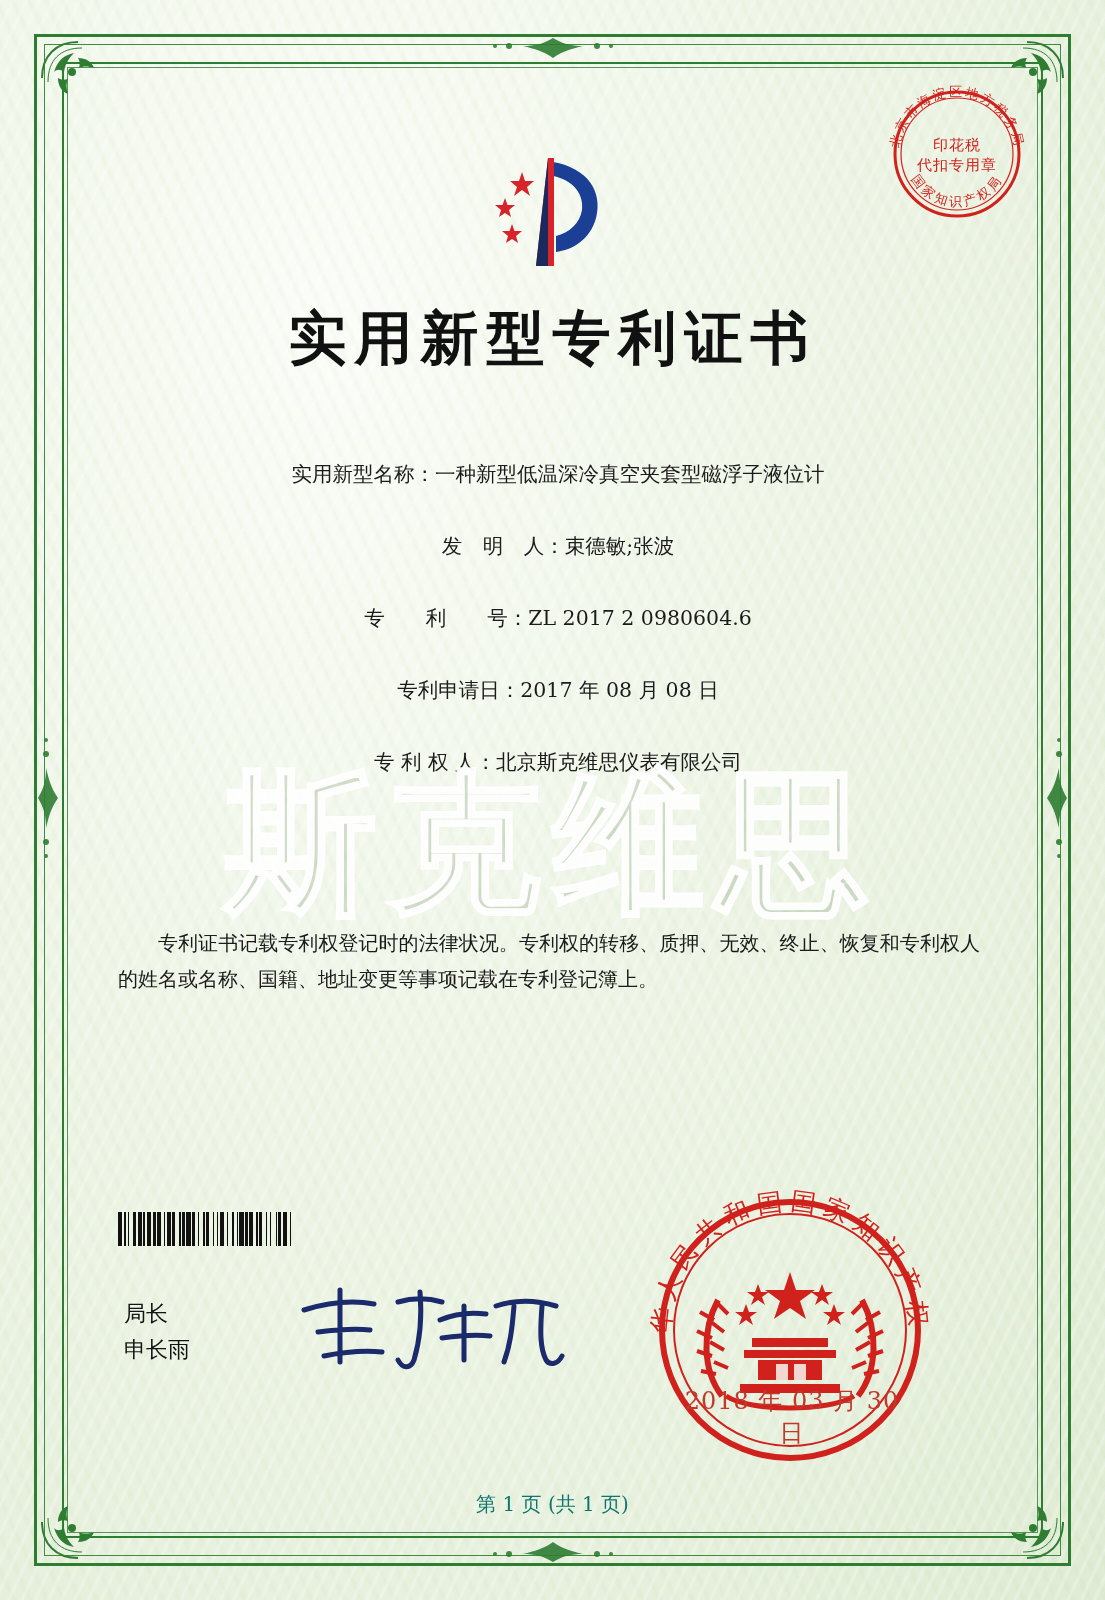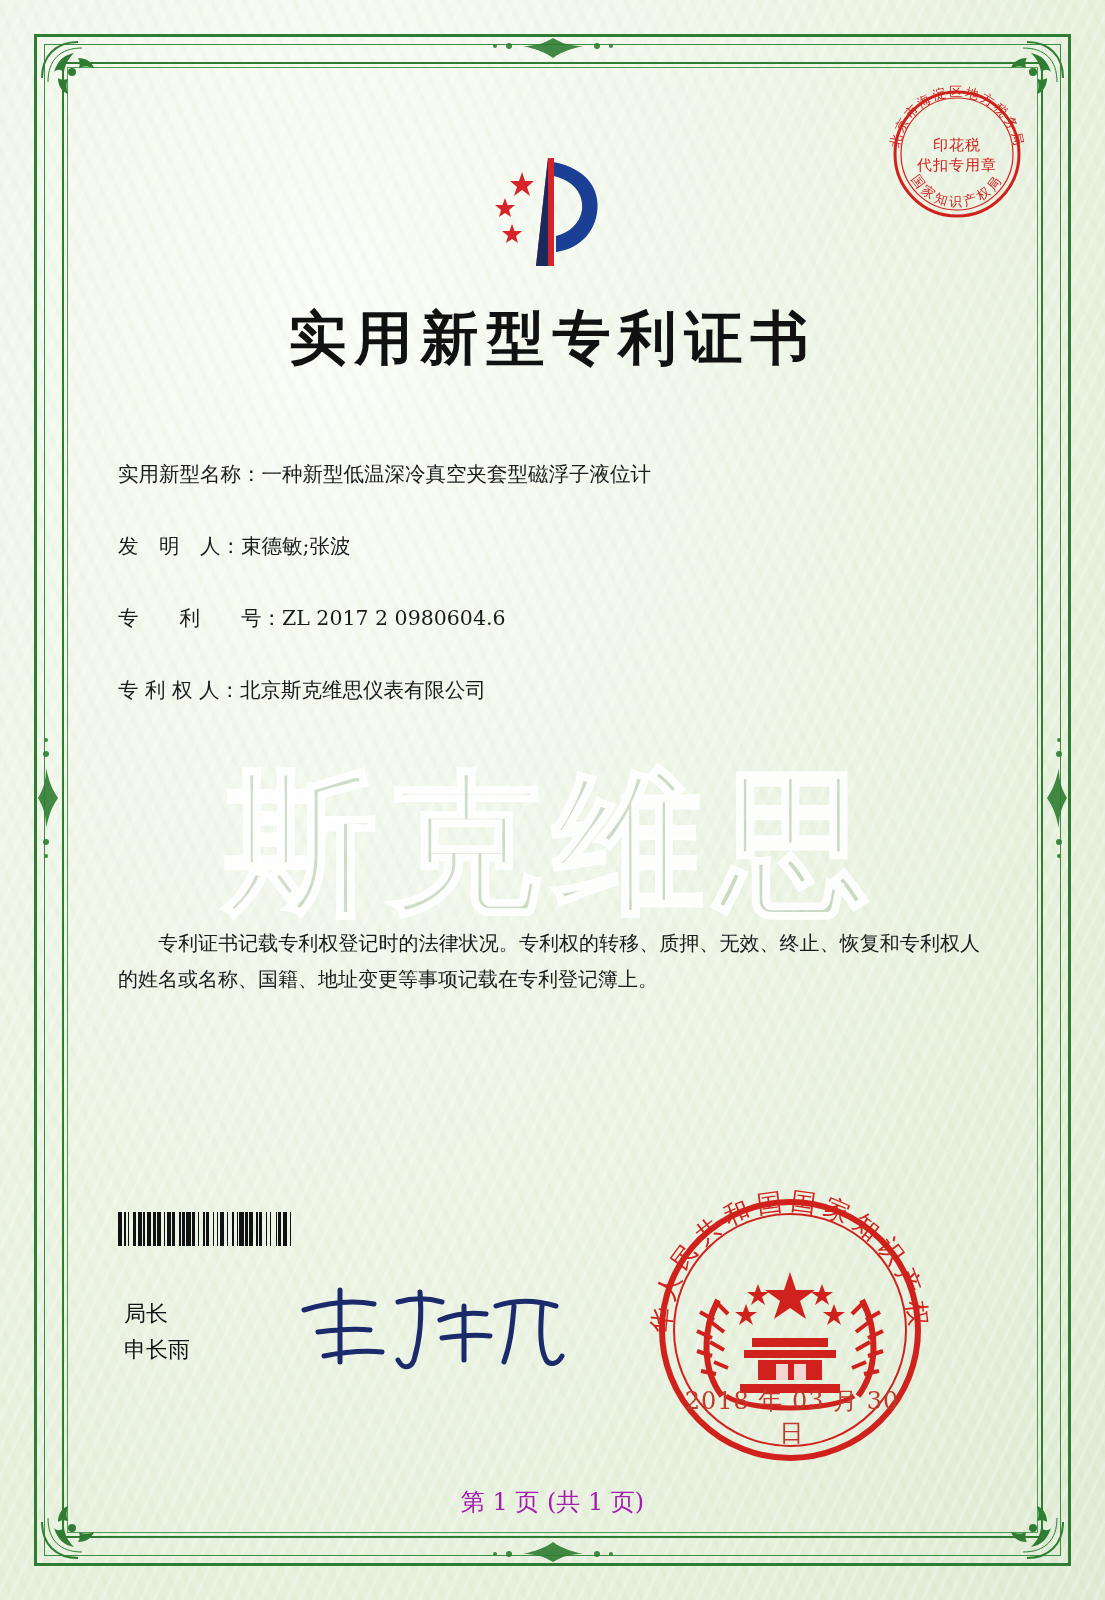--- a/index.html
+++ b/index.html
@@ -132,20 +132,21 @@
     left: 118px;
     top: 460px;
     width: 880px;
   }
   .field-row {
     font-size: 20.5px;
     color: #1b1b1b;
     margin-bottom: 44px;
     white-space: nowrap;
     font-family: "DejaVu Serif", "Liberation Serif", serif;
+    text-align: center;
   }
   .field-label {
     display: inline-block;
   }
   .field-value {
     display: inline;
   }
 
   
   .body-text {
@@ -218,22 +219,22 @@
     font-family: "DejaVu Serif", "Liberation Serif", serif;
     letter-spacing: 1px;
   }
 
   
   .footer {
     position: absolute;
     left: 0; right: 0;
     bottom: 82px;
     text-align: center;
-    font-size: 24px;
-    color: #a21caf;
+    font-size: 20px;
+    color: #0f766e;
     font-family: "DejaVu Serif", "Liberation Serif", serif;
   }
 
   
   .watermark {
     position: absolute;
     left: 50%;
     top: 845px;
     transform: translate(-50%, -50%);
     font-size: 152px;
@@ -379,20 +380,23 @@
     <div class="field-row">
       <span class="field-label">实用新型名称：</span><span class="field-value">一种新型低温深冷真空夹套型磁浮子液位计</span>
     </div>
     <div class="field-row">
       <span class="field-label">发　明　人：</span><span class="field-value">束德敏;张波</span>
     </div>
     <div class="field-row">
       <span class="field-label">专　　利　　号：</span><span class="field-value">ZL 2017 2 0980604.6</span>
     </div>
     <div class="field-row">
+      <span class="field-label">专利申请日：</span><span class="field-value">2017 年 08 月 08 日</span>
+    </div>
+    <div class="field-row">
       <span class="field-label">专 利 权 人：</span><span class="field-value">北京斯克维思仪表有限公司</span>
     </div>
   </div>
 
   <div class="body-text">
     <p>专利证书记载专利权登记时的法律状况。专利权的转移、质押、无效、终止、恢复和专利权人的姓名或名称、国籍、地址变更等事项记载在专利登记簿上。</p>
   </div>
 
   <div class="watermark">斯克维思</div>
 

